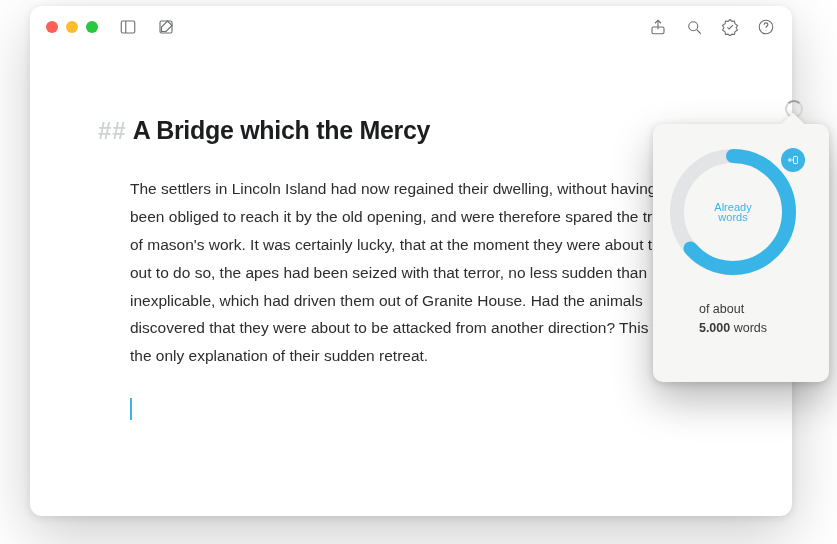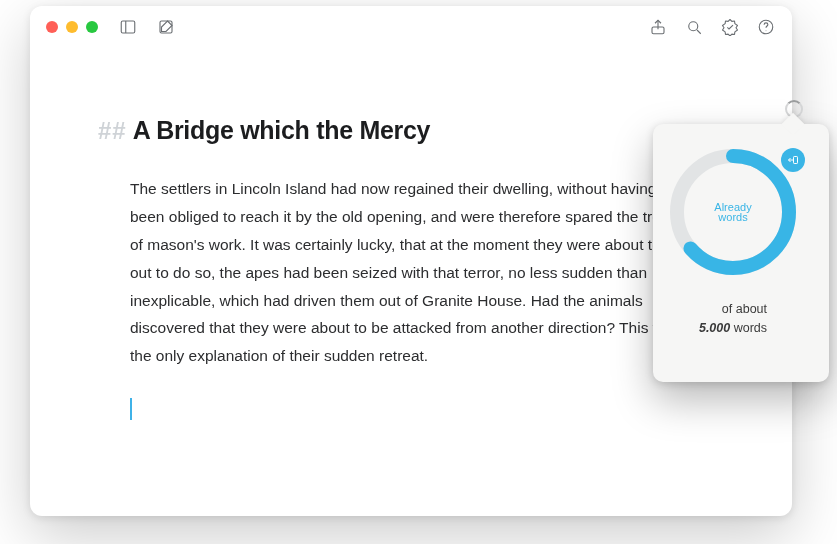--- a/index.html
+++ b/index.html
@@ -87,22 +87,22 @@
   }
   .ring-already { font-size:11px; color:#3ab5e6; font-weight:500; }
   .ring-count { font-size:30px; color:#3ab5e6; font-weight:400; letter-spacing:-0.5px; margin-top:-2px; }
   .ring-words { font-size:11px; color:#3ab5e6; margin-top:-2px; }
   .share-badge {
     position:absolute; top:6px; right:-2px;
     width:24px; height:24px; border-radius:50%;
     background:#3ab5e6; display:flex; align-items:center; justify-content:center;
   }
   .share-badge svg { width:12px; height:12px; stroke:#fff; fill:none; stroke-width:2; }
-  .goal-text { margin-top:18px; font-size:12.5px; color:#3a3a3a; text-align:right; line-height:1.5; }
-  .goal-text b { font-weight:700;font-style:italic; }
+  .goal-text { margin-top:18px; font-size:12.5px; color:#3a3a3a; text-align:left; line-height:1.5; }
+  .goal-text b { font-weight:700; }
 
   
   .spinner {
     position:absolute;
     right:34px; top:100px;
     width:18px; height:18px;
     border:2px solid #d6d7d8;
     border-top-color:#9c9e9f;
     border-radius:50%;
   }

